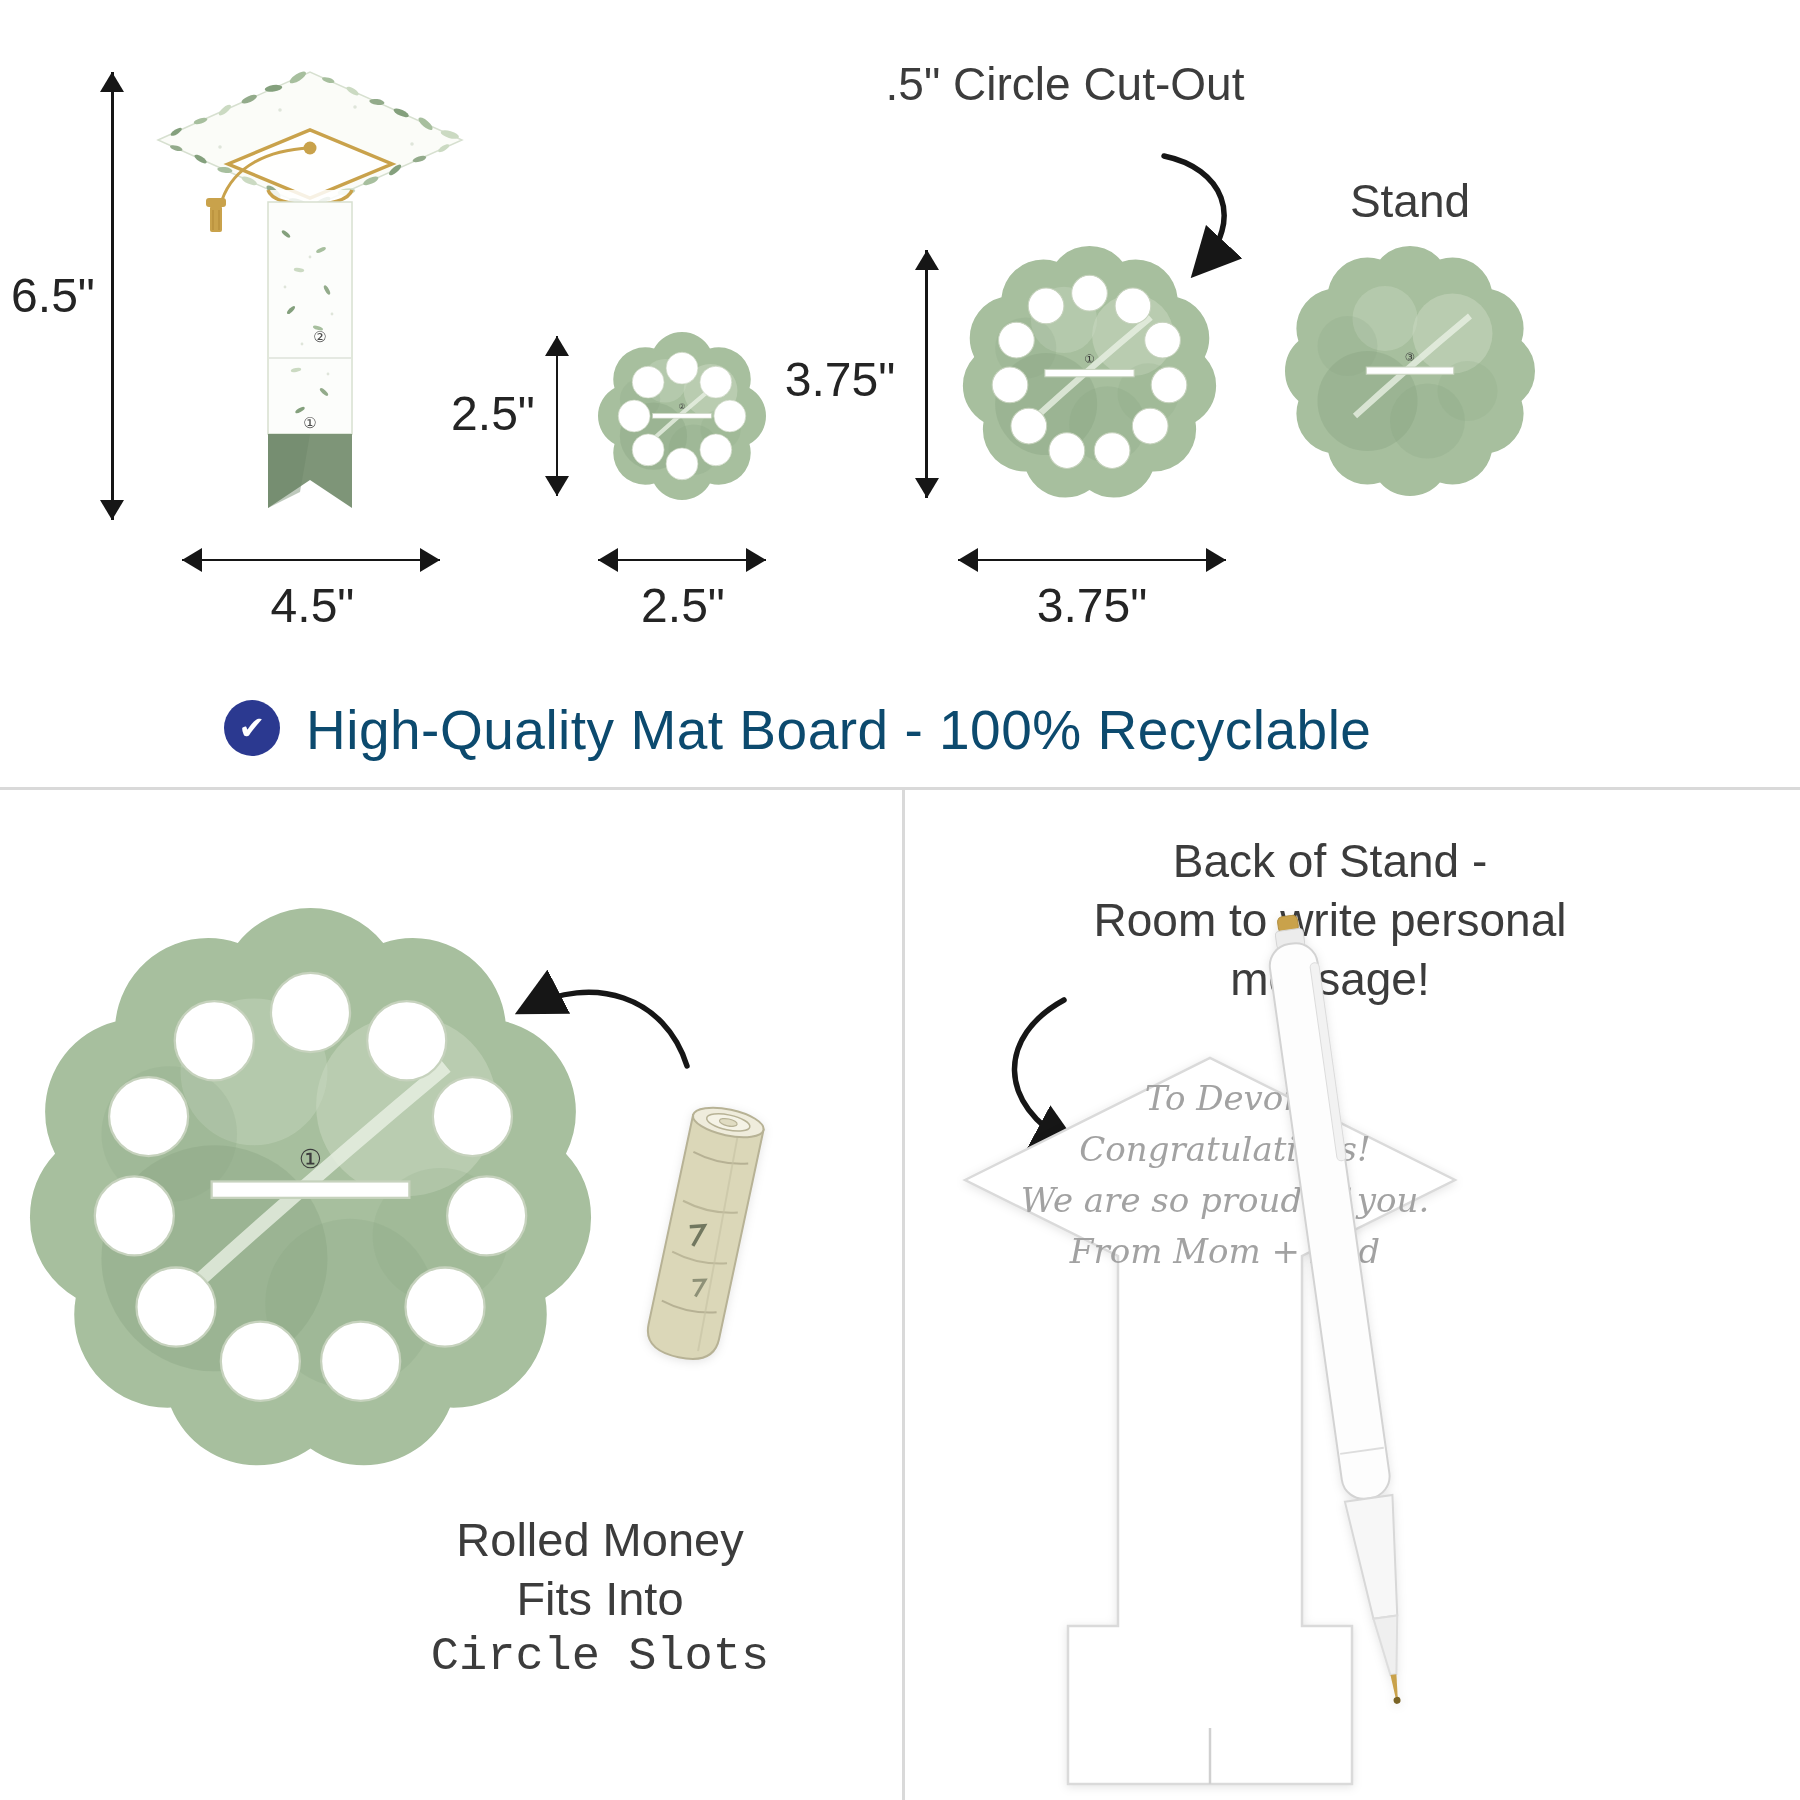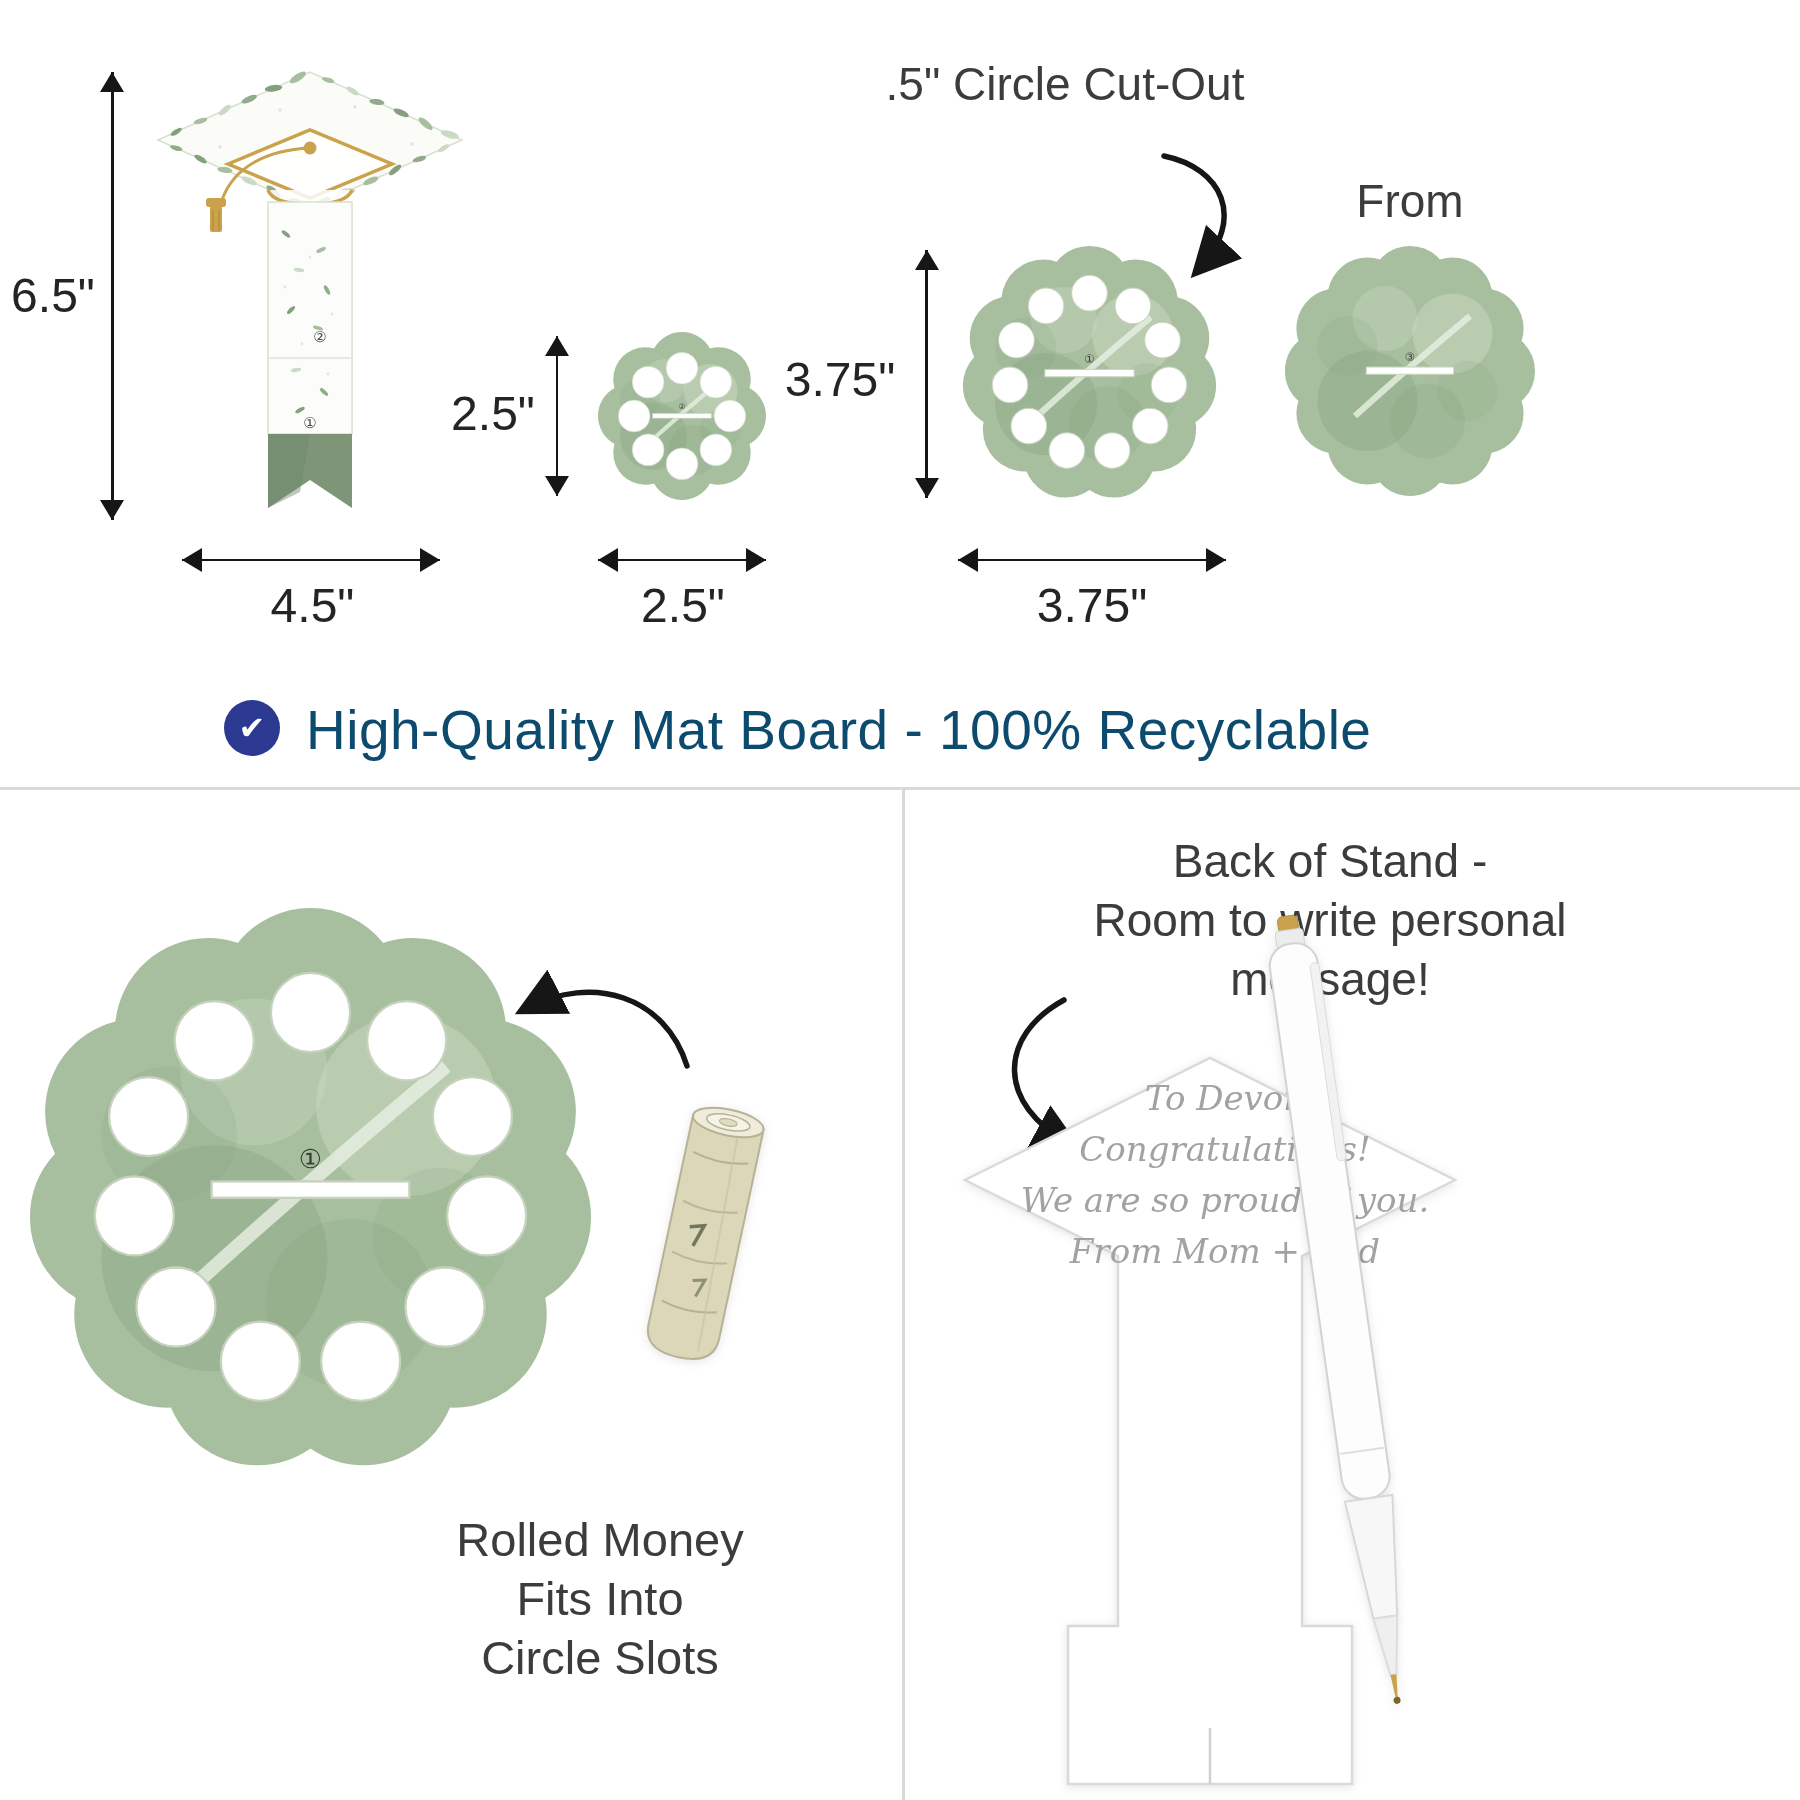--- a/index.html
+++ b/index.html
@@ -200,21 +200,21 @@
       <circle cx="21.34659214633268" cy="36.91442709044056" r="7" fill="#ffffff" stroke="#c6d2bd" stroke-width="0.4"></circle>
       <circle cx="32.96981425014866" cy="23.500513715817807" r="7" fill="#ffffff" stroke="#c6d2bd" stroke-width="0.4"></circle>
       <rect x="32.5" y="48.4" width="35" height="2.9" fill="#ffffff" stroke="#c6d2bd" stroke-width="0.4"></rect>
       <text x="50" y="46" text-anchor="middle" font-size="4.6" fill="#3c3c3c">①</text>
     </svg>
   <div class="dim-v" style="left:915px;top:250px;height:248px;"></div>
   <div class="lbl" style="left:775px;top:352px;width:130px;">3.75"</div>
   <div class="dim-h" style="left:958px;top:548px;width:268px;"></div>
   <div class="lbl" style="left:1007px;top:578px;width:170px;">3.75"</div>
 
-  <div class="note" style="left:1300px;top:172px;width:220px;">From</div>
+  <div class="note" style="left:1300px;top:172px;width:220px;">Stand</div>
   <svg class="abs wheel" style="left:1285px;top:246px;width:250px;height:250px;" viewBox="0 0 100 100">
       <defs>
         <clipPath id="wclip2">
           <circle cx="50" cy="16" r="16"></circle>
           <circle cx="67" cy="20.555136271329083" r="16"></circle>
           <circle cx="79.44486372867091" cy="33" r="16"></circle>
           <circle cx="84" cy="50" r="16"></circle>
           <circle cx="79.44486372867092" cy="67" r="16"></circle>
           <circle cx="67" cy="79.44486372867092" r="16"></circle>
           <circle cx="50" cy="84" r="16"></circle>
@@ -310,21 +310,21 @@
       <path d="M104,158 l14,-4 l-7,22" fill="none" stroke="#4e5742" stroke-width="3.5" opacity=".75"></path>
       <path d="M118,210 l12,-3 l-6,18" fill="none" stroke="#4e5742" stroke-width="3" opacity=".55"></path>
       <ellipse cx="120" cy="48" rx="36" ry="13" fill="#efecd c" style="fill:#efecdc" stroke="#b7b295" stroke-width="2"></ellipse>
       <ellipse cx="120" cy="48" rx="22" ry="7.5" fill="#f5f3e6" stroke="#b7b295" stroke-width="1.5"></ellipse>
       <ellipse cx="120" cy="48" rx="9" ry="3.5" fill="#e0dcc2" stroke="#b7b295" stroke-width="1.2"></ellipse>
     </g>
   </svg>
 
   <div class="caption-line" style="left:290px;top:1571px;width:620px;">Fits Into</div>
   <div class="caption-line" style="left:290px;top:1512px;width:620px;">Rolled Money</div>
-  <div class="caption-line" style="left:290px;top:1630px;width:620px;">Circle Slots</div>
+  <div class="caption-line" style="left:290px;top:1630px;width:620px;font-family:Liberation Mono, monospace;">Circle Slots</div>
 
   <div class="note" style="left:920px;top:832px;width:820px;">Back of Stand -</div>
   <div class="note" style="left:920px;top:891px;width:820px;">Room to write personal</div>
   <div class="note" style="left:920px;top:950px;width:820px;">message!</div>
 
   <svg class="abs" style="left:990px;top:992px;width:140px;height:170px;" viewBox="0 0 140 170">
     <defs>
         <marker id="m3" markerWidth="9" markerHeight="9" refX="6.5" refY="4.5" orient="auto">
       <path d="M0,0 L9,4.5 L0,9 Z" fill="#161616"></path>
         </marker>

